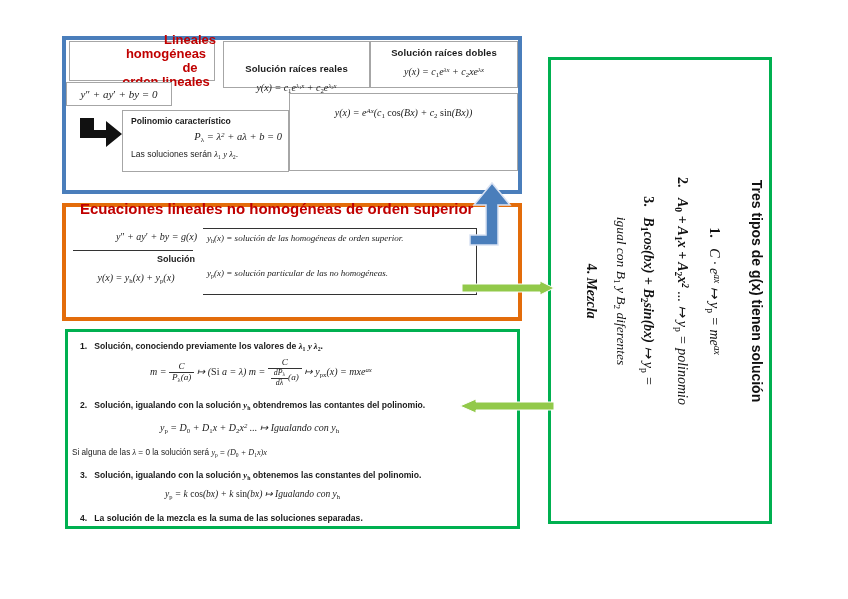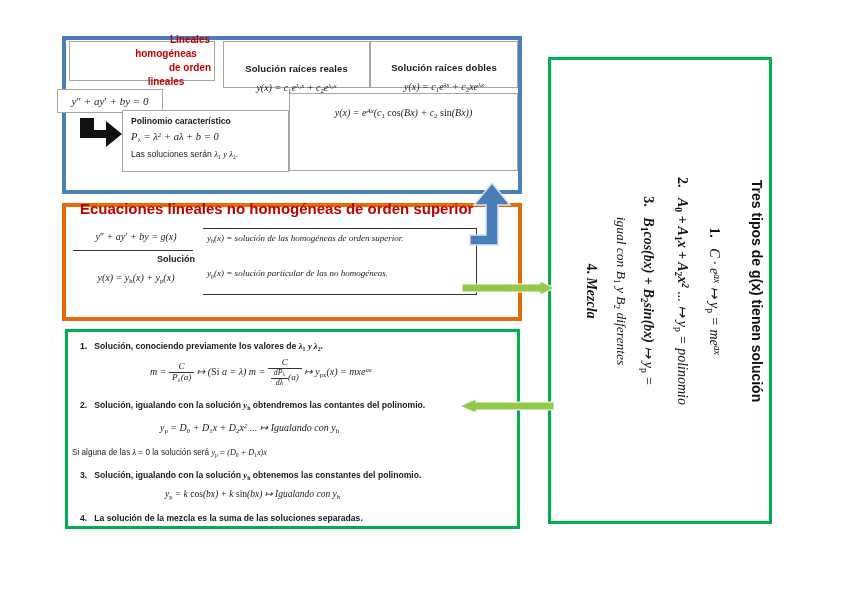--- a/index.html
+++ b/index.html
@@ -45,57 +45,57 @@
     background: #ffffff;
     border: 1px solid #A6A6A6;
     box-sizing: border-box;
   }
   #hom-title {
     left: 69px; top: 41px; width: 146px; height: 40px;
     display: flex; align-items: center; justify-content: center;
     text-align: center;
   }
   #hom-title span {
-    color: #C00000; font-weight: bold; font-size: 10px; line-height: 14px; margin-left: 48px;
+    color: #C00000; font-weight: bold; font-size: 13px; line-height: 14px; margin-left: 48px;
   }
   #hom-eq {
-    left: 57px; top: 82px; width: 106px; height: 24px;
-    display: flex; align-items: center; justify-content: center; margin-top: 7px;
+    left: 66px; top: 82px; width: 106px; height: 24px;
+    display: flex; align-items: center; justify-content: center;
   }
   #hom-eq .math { font-size: 11px; }
 
   #arrow-black { left: 80px; top: 118px; width: 42px; height: 32px; }
 
   #poly-box {
     left: 122px; top: 110px; width: 167px; height: 62px;
     padding: 5px 6px 4px 8px;
   }
   #poly-box .t1 { font-weight: bold; font-size: 8.6px; color:#1a1a1a; }
-  #poly-box .f1 { font-size: 10.5px; text-align: left; margin-top: 5px; }
+  #poly-box .f1 { font-size: 10.5px; text-align: right; margin-top: 5px; }
   #poly-box .t2 { font-size: 8.6px; color:#1a1a1a; margin-top: 5px; }
 
   #real-box { left: 223px; top: 41px; width: 147px; height: 47px; padding-top: 21px; }
-  #double-box { left: 370px; top: 41px; width: 148px; height: 47px; padding-top: 20px; }
+  #double-box { left: 370px; top: 41px; width: 148px; height: 47px; padding-top: 5px; }
   #complex-box { left: 289px; top: 93px; width: 229px; height: 78px; padding-top: 5px; }
   .formula-line {
     text-align: center; font-size: 10px; margin-top: 8px;
   }
 
   
   #orange-box {
     left: 62px; top: 203px; width: 460px; height: 118px;
     border: 4px solid #E36C0A;
     box-sizing: border-box;
     background: #ffffff;
   }
   #nonhom-title {
     left: 80px; top: 200px; width: 426px; text-align: left;
     color: #C00000; font-weight: bold; font-size: 15px;
   }
-  #nh-left-eq { left: 75px; top: 231px; width: 122px; text-align: center; font-size: 10px; }
+  #nh-left-eq { left: 75px; top: 231px; width: 122px; text-align: right; font-size: 10px; }
   #nh-rule-1 { left: 73px; top: 250px; width: 120px; height: 1px; background: #333; }
   #nh-sol-label { left: 75px; top: 254px; width: 120px; text-align: right; font-weight: bold; font-size: 9px; color:#1a1a1a; }
   #nh-left-eq2 { left: 73px; top: 272px; width: 126px; text-align: center; font-size: 10px; }
 
   #nh-right-rule-top { left: 203px; top: 228px; width: 273px; height: 1px; background: #333; }
   #nh-right-1 { left: 207px; top: 233px; font-size: 9px; }
   #nh-right-2 { left: 207px; top: 268px; font-size: 9px; }
   #nh-right-rule-bot { left: 203px; top: 294px; width: 273px; height: 1px; background: #333; }
   #nh-right-bar { left: 476px; top: 228px; width: 1px; height: 67px; background: #333; }
 

